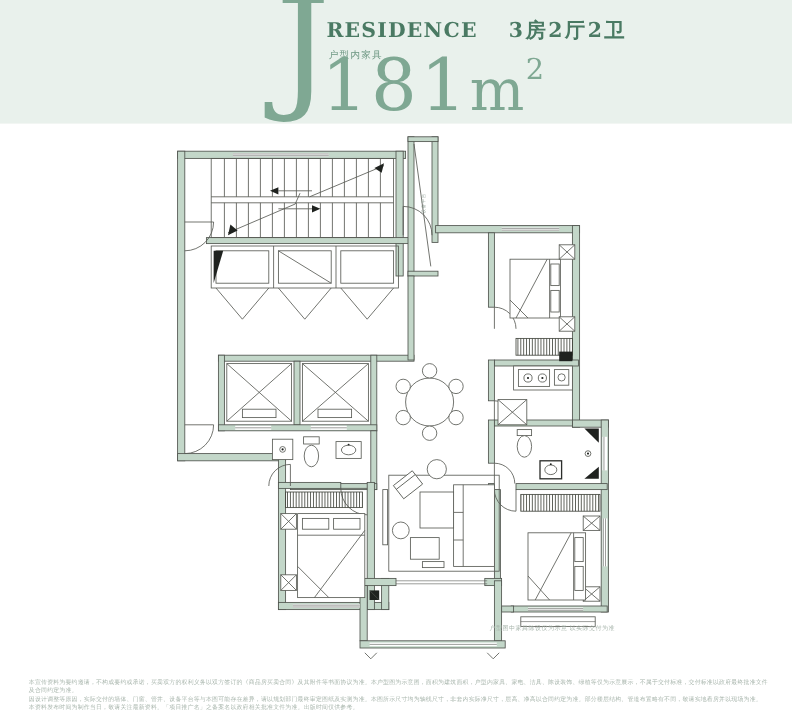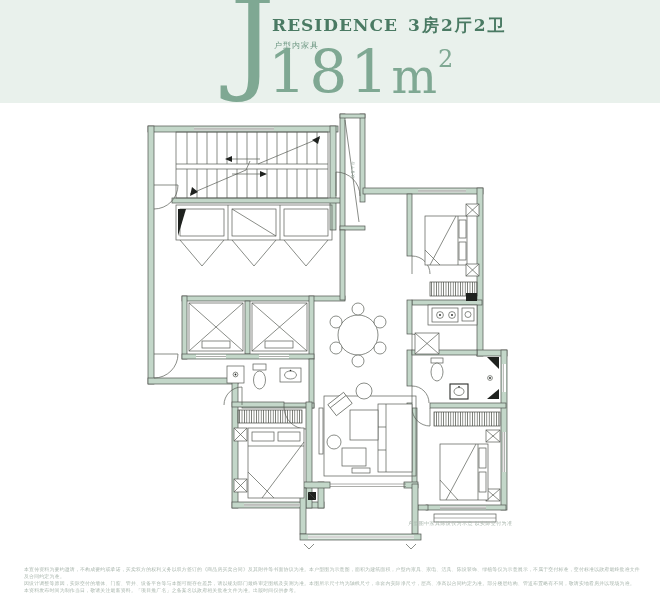--- a/index.html
+++ b/index.html
@@ -8,21 +8,21 @@
     --line_color:#585b55; --tiny_text:#a9b6ad; --page_bg:#ffffff;
   }
   html,body{margin:0;padding:0;background:#fff;}
   .page{position:relative;width:660px;height:601px;background:var(--page_bg);overflow:hidden;
         font-family:"Liberation Sans",sans-serif;}
   .band{position:absolute;left:0;top:0;width:660px;height:103px;background:var(--header_bg);}
   .j{position:absolute;left:230px;top:-16px;font-family:"DejaVu Serif",serif;font-weight:400;
      font-size:112px;line-height:1;color:var(--accent_green);}
   .res{position:absolute;left:272px;top:14px;font-family:"DejaVu Serif",serif;font-weight:700;
        font-size:17px;letter-spacing:1px;color:var(--deep_green);white-space:nowrap;}
-  .res .cn{margin-left:10px;letter-spacing:2px;}
+  .res .cn{margin-left:26px;letter-spacing:2px;}
   .prefix{position:absolute;left:274px;top:40px;font-size:8px;letter-spacing:1px;color:var(--area_prefix_green);}
   .area{position:absolute;left:268px;top:42px;font-family:"DejaVu Serif",serif;color:var(--accent_green);
         line-height:1;white-space:nowrap;}
   .area .num{font-size:60px;letter-spacing:3px;}
   .area .unit{font-size:48px;}
   .area .sup{font-size:24px;position:relative;top:-26px;left:1px;}
   .plan{position:absolute;left:128px;top:112px;}
   .caption{position:absolute;left:408px;top:520px;font-size:5px;color:var(--tiny_text);letter-spacing:.4px;}
   .footer{position:absolute;left:24px;top:566px;width:616px;font-size:4.9px;line-height:7px;
           color:var(--tiny_text);letter-spacing:.2px;}

